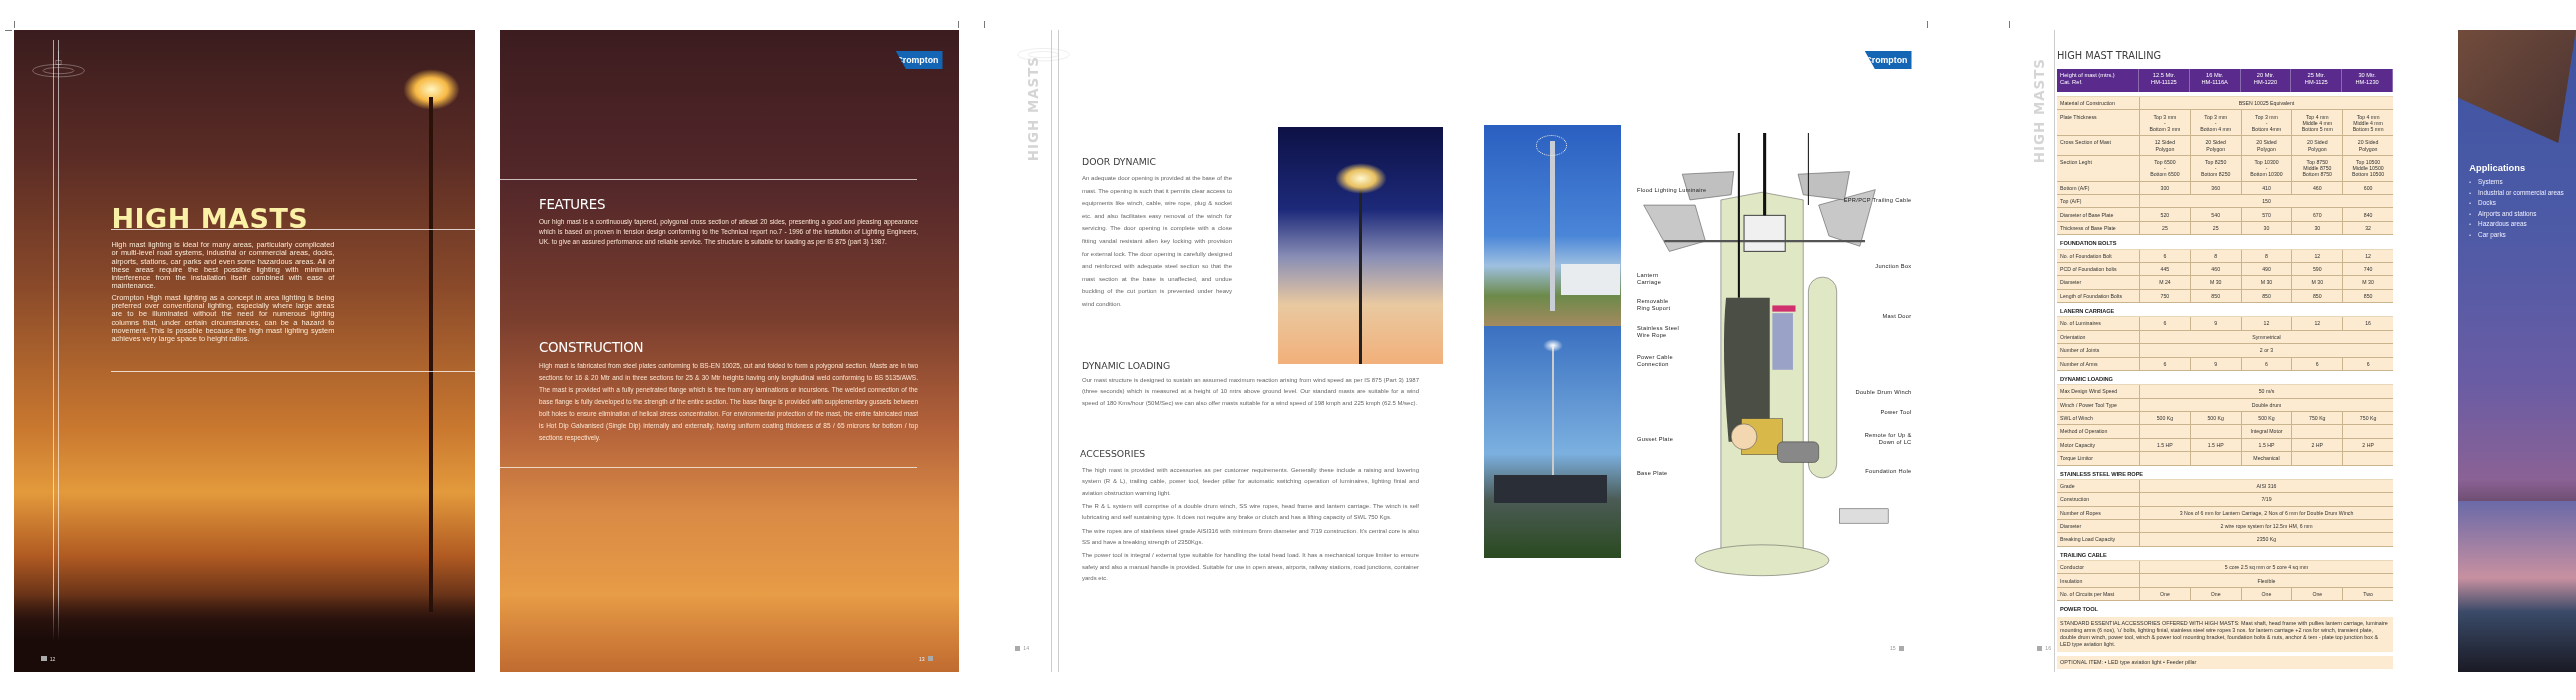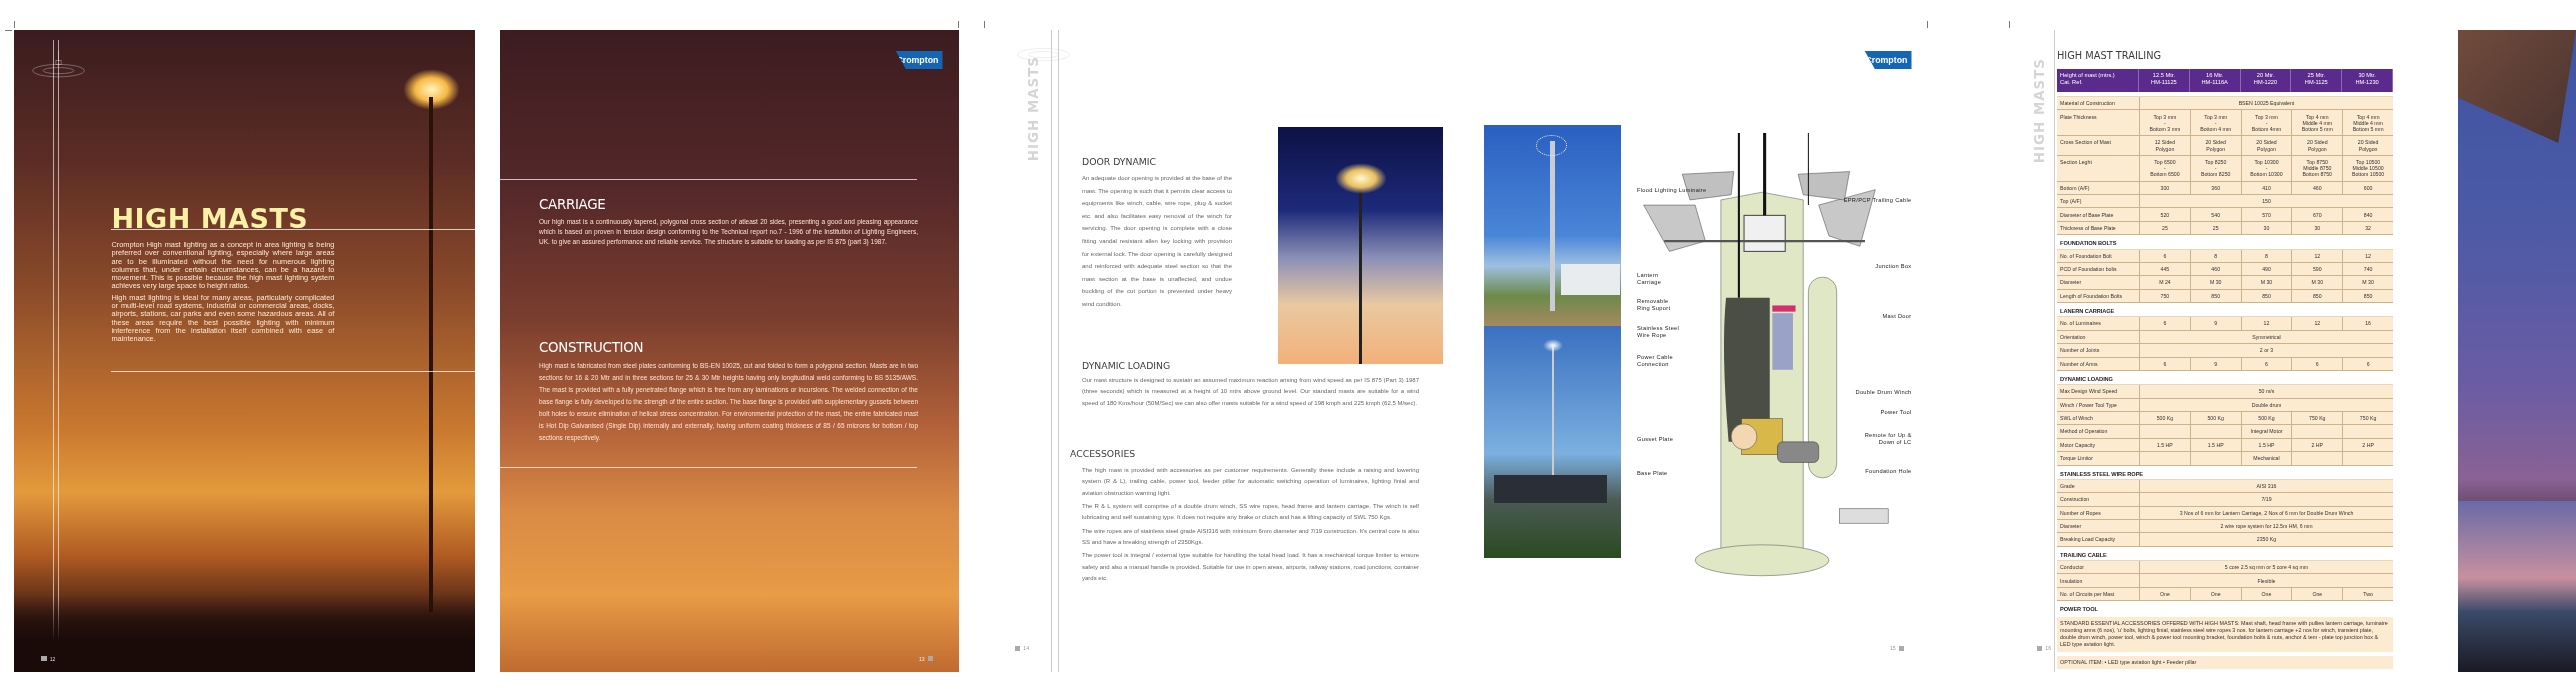--- a/index.html
+++ b/index.html
@@ -66,34 +66,34 @@
     <ellipse cx="55" cy="38" rx="30" ry="6" fill="none" stroke="rgba(255,255,255,.6)"></ellipse>
     <rect x="50" y="18" width="10" height="8" fill="none" stroke="rgba(255,255,255,.6)"></rect>
     <line x1="55" y1="0" x2="55" y2="18" stroke="rgba(255,255,255,.6)"></line>
   </svg>
   <div class="glow" style="left:389px;top:39px;width:57px;height:41px;background:radial-gradient(#fff6c0,#f7b945 40%,rgba(240,150,40,0) 70%)"></div>
   <div style="position:absolute;left:415px;top:67px;width:4.1px;height:515px;background:#2a1208"></div>
   <div style="position:absolute;left:0;bottom:0;width:100%;height:77px;background:linear-gradient(180deg,rgba(30,10,8,0),#1a0b08 60%)"></div>
   <div class="title">HIGH MASTS</div>
   <div class="rule" style="top:199px"></div>
   <div class="body">
+    <p>High mast lighting is ideal for many areas, particularly complicated or multi-level road systems, industrial or commercial areas, docks, airports, stations, car parks and even some hazardous areas. All of these areas require the best possible lighting with minimum interference from the installation itself combined with ease of maintenance.</p>
     <p>Crompton High mast lighting as a concept in area lighting is being preferred over conventional lighting, especially where large areas are to be illuminated without the need for numerous lighting columns that, under certain circumstances, can be a hazard to movement. This is possible because the high mast lighting system achieves very large space to height ratios.</p>
-    <p>High mast lighting is ideal for many areas, particularly complicated or multi-level road systems, industrial or commercial areas, docks, airports, stations, car parks and even some hazardous areas. All of these areas require the best possible lighting with minimum interference from the installation itself combined with ease of maintenance.</p>
   </div>
   <div class="rule" style="top:341px"></div>
   <div class="pgnum" style="left:27px;bottom:10.3px;color:#ddd">
       <span class="sq"></span>
       <span>12</span>
     </div>
 </div>
 
 <div class="page" id="p13">
   <div class="logo" style="right:16.5px;top:20.6px">Crompton</div>
   <div class="rule" style="left:0;width:417px;top:149px"></div>
-  <div class="hdr" style="left:39px;top:167px">CARRIAGE</div>
+  <div class="hdr" style="left:39px;top:167px">FEATURES</div>
   <div class="txt" style="left:39px;top:187px;width:379px">Our high mast is a continuously tapered, polygonal cross section of atleast 20 sides, presenting a good and pleasing appearance which is based on proven in tension design conforming to the Technical report no.7 - 1996 of the Institution of Lighting Engineers, UK. to give an assured performance and reliable service. The structure is suitable for loading as per IS 875 (part 3) 1987.</div>
   <div class="hdr" style="left:39px;top:310px">CONSTRUCTION</div>
   <div class="txt" style="left:39px;top:330px;width:379px;line-height:12px">High mast is fabricated from steel plates conforming to BS-EN 10025, cut and folded to form a polygonal section. Masts are in two sections for 16 &amp; 20 Mtr and in three sections for 25 &amp; 30 Mtr heights having only longitudinal weld conforming to BS 5135/AWS. The mast is provided with a fully penetrated flange which is free from any laminations or incursions. The welded connection of the base flange is fully developed to the strength of the entire section. The base flange is provided with supplementary gussets between bolt holes to ensure elimination of helical stress concentration. For environmental protection of the mast, the entire fabricated mast is Hot Dip Galvanised (Single Dip) internally and externally, having uniform coating thickness of 85 / 65 microns for bottom / top sections respectively.</div>
   <div class="rule" style="left:0;width:417px;top:437px"></div>
   <div class="pgnum" style="right:26px;bottom:10.3px;color:#eee">
       <span>13</span>
       <span class="sq"></span>
     </div>
 </div>
 
@@ -106,21 +106,21 @@
   <div class="vline" style="left:67px;top:0;height:642px"></div>
   <div class="vline" style="left:74px;top:0;height:642px"></div>
   <div class="sec-h" style="left:98px;top:126px">DOOR DYNAMIC</div>
   <div class="sec-t" style="left:98px;top:142px;width:150px">An adequate door opening is provided at the base of the mast. The opening is such that it permits clear access to equipments like winch, cable, wire rope, plug &amp; socket etc. and also facilitates easy removal of the winch for servicing. The door opening is complete with a close fitting vandal resistant allen key locking with provision for external lock. The door opening is carefully designed and reinforced with adequate steel section so that the mast section at the base is unaffected, and undue buckling of the cut portion is prevented under heavy wind condition.</div>
   <div class="photo" style="left:294px;top:97px;width:170px;height:237px;background:linear-gradient(180deg,#0d1145 0%,#1d2a7a 35%,#8a8fb6 55%,#e9c9a0 75%,#f2b07a 100%)">
     <div style="position:absolute;left:81px;top:62px;width:3.1px;height:175px;background:#222"></div>
     <div style="position:absolute;left:57px;top:36px;width:52px;height:31px;background:radial-gradient(#fff8d0,#e8c060 40%,rgba(0,0,0,0) 70%)"></div>
   </div>
   <div class="sec-h" style="left:98px;top:330px">DYNAMIC LOADING</div>
   <div class="sec-t" style="left:98px;top:345px;width:337px;line-height:11.3px">Our mast structure is designed to sustain an assumed maximum reaction arising from wind speed as per IS 875 (Part 3) 1987 (three seconds) which is measured at a height of 10 mtrs above ground level. Our standard masts are suitable for a wind speed of 180 Kms/hour (50M/Sec) we can also offer masts suitable for a wind speed of 198 kmph and 225 kmph (62.5 M/sec).</div>
-  <div class="sec-h" style="left:86px;top:418px">ACCESSORIES</div>
+  <div class="sec-h" style="left:96px;top:418px">ACCESSORIES</div>
   <div class="sec-t" style="left:98px;top:435px;width:337px;line-height:11.3px">
     <p>The high mast is provided with accessories as per customer requirements. Generally these include a raising and lowering system (R &amp; L), trailing cable, power tool, feeder pillar for automatic switching operation of luminaires, lighting finial and aviation obstruction warning light.</p>
     <p>The R &amp; L system will comprise of a double drum winch, SS wire ropes, head frame and lantern carriage. The winch is self lubricating and self sustaining type. It does not require any brake or clutch and has a lifting capacity of SWL 750 Kgs.</p>
     <p>The wire ropes are of stainless steel grade AISI316 with minimum 6mm diameter and 7/19 construction. It's central core is also SS and have a breaking strength of 2350Kgs.</p>
     <p>The power tool is integral / external type suitable for handling the total head load. It has a mechanical torque limiter to ensure safety and also a manual handle is provided. Suitable for use in open areas, airports, railway stations, road junctions, container yards etc.</p>
   </div>
   <div class="pgnum" style="left:31px;bottom:20.6px">
       <span class="sq"></span>
       <span>14</span>
     </div>
@@ -434,20 +434,31 @@
   </div>
   <div class="pgnum" style="left:28px;bottom:20.6px">
       <span class="sq"></span>
       <span>16</span>
     </div>
 </div>
 
 <div class="page" id="p17">
   <div style="position:absolute;left:0;top:0;width:118px;height:113px;background:linear-gradient(135deg,#7a4a2a,#4a2c1c);clip-path:polygon(0 0,100% 0,85% 100%,0 60%);opacity:.85"></div>
 
+  <div class="apps">
+    <h3>Applications</h3>
+    <ul>
+      <li>Systems</li>
+      <li>Industrial or commercial areas</li>
+      <li>Docks</li>
+      <li>Airports and stations</li>
+      <li>Hazardous areas</li>
+      <li>Car parks</li>
+    </ul>
+  </div>
   <div class="photo" style="left:0;top:471px;width:131px;height:171px;background:linear-gradient(180deg,#6a6aa8 0%,#c890a0 45%,#3a4a68 65%,#1a1a24 100%)"></div>
 
 </div>
 
 <div class="crop" style="left:14.4px;top:20.6px;width:0.5px;height:7.2px"></div>
 <div class="crop" style="left:5.2px;top:30px;width:7.2px;height:0.5px"></div>
 <div class="crop" style="left:958px;top:20.6px;width:0.5px;height:7.2px"></div>
 <div class="crop" style="left:984px;top:20.6px;width:0.5px;height:7.2px"></div>
 <div class="crop" style="left:1927px;top:20.6px;width:0.5px;height:7.2px"></div>
 <div class="crop" style="left:2009px;top:20.6px;width:0.5px;height:7.2px"></div>

